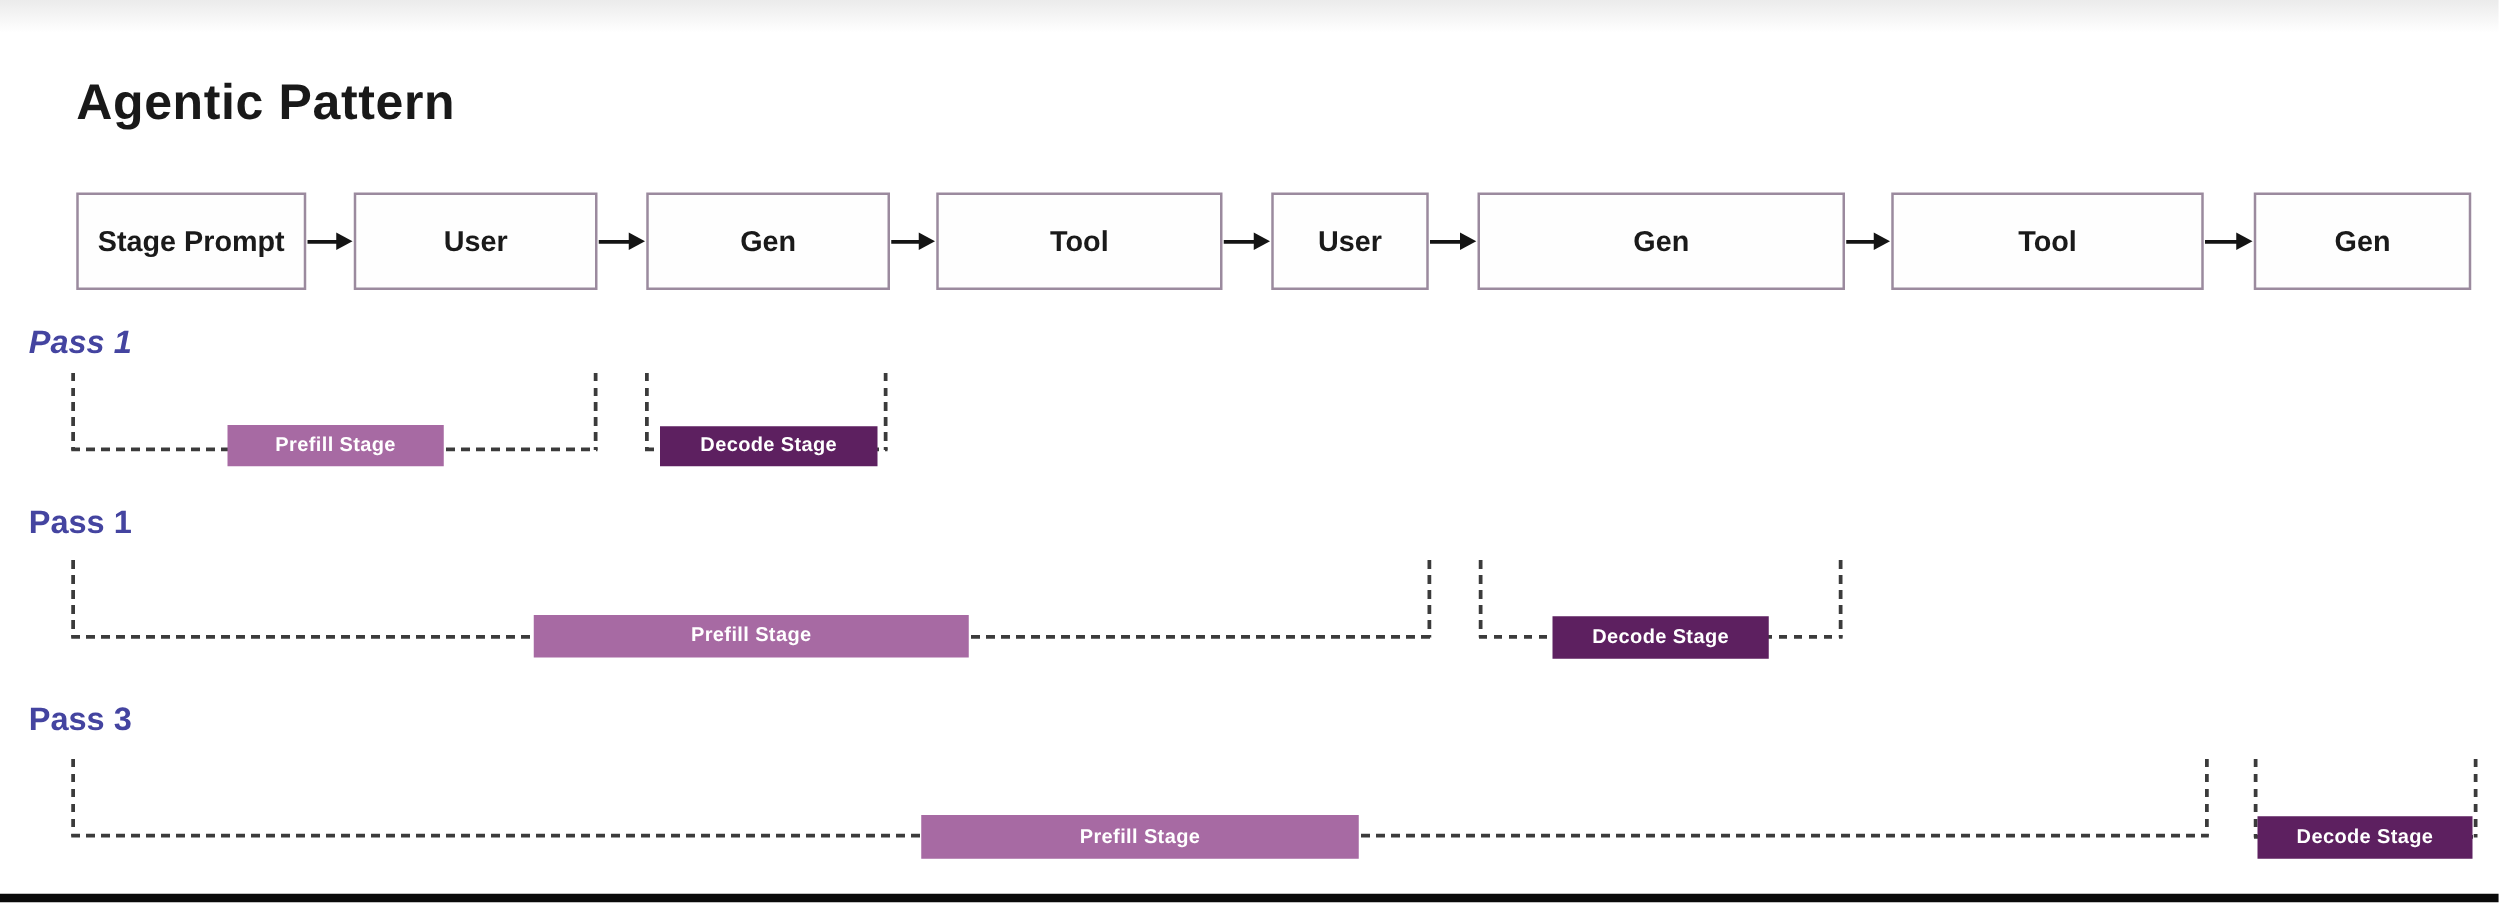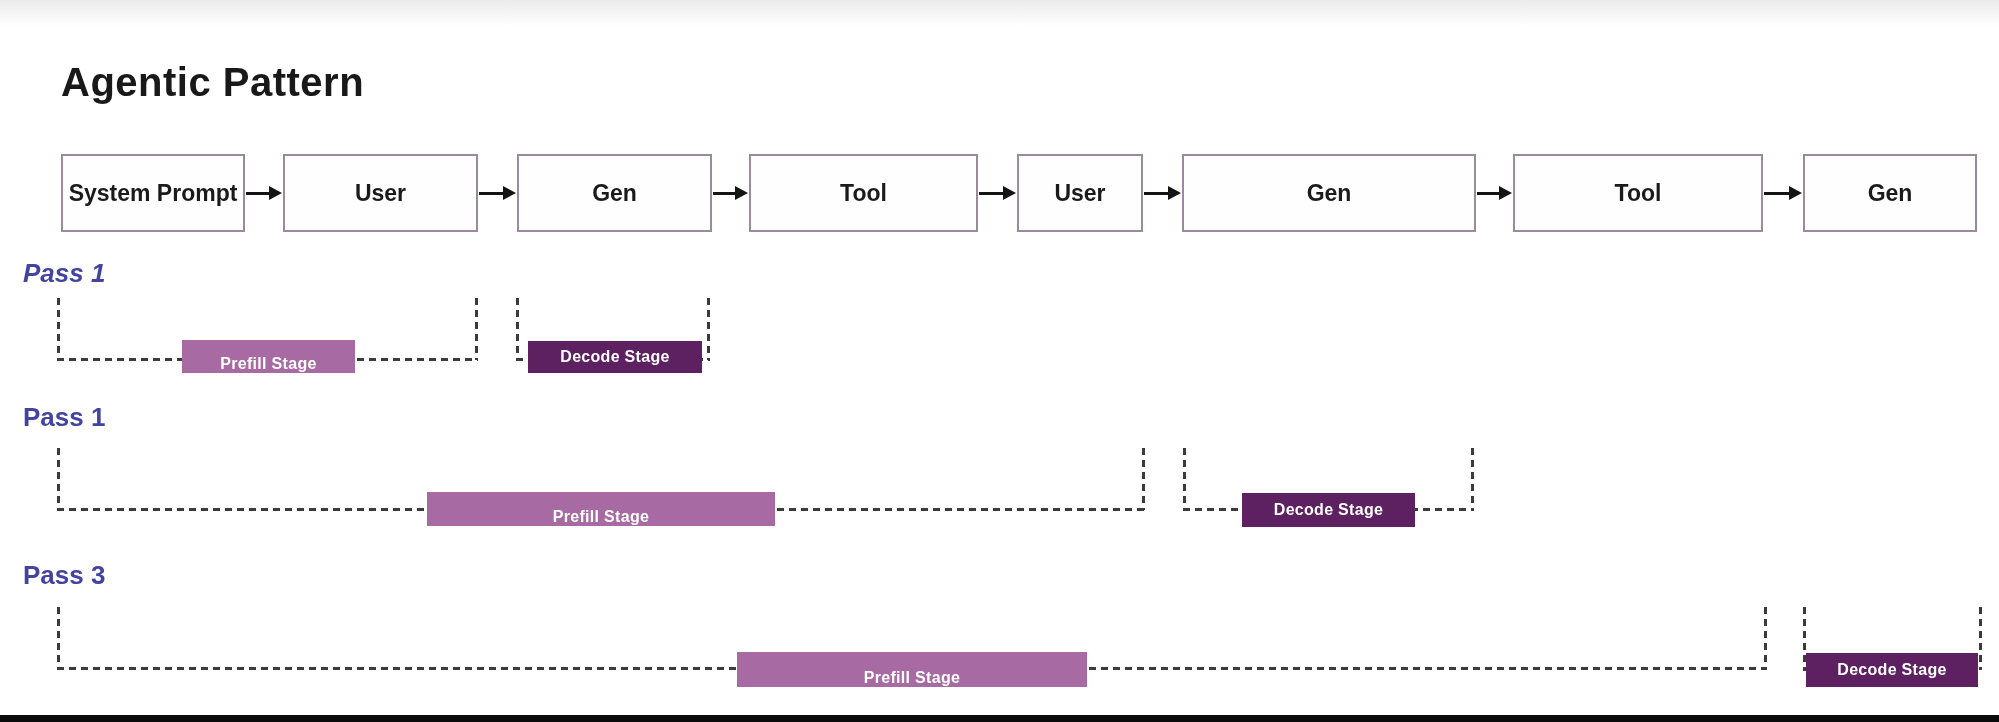--- a/index.html
+++ b/index.html
@@ -28,35 +28,35 @@
     border-bottom:7px solid transparent;}
   .pass-label{position:absolute;left:23px;font-size:26px;font-weight:600;
     color:var(--pass-label);}
   .vdash{position:absolute;width:3px;
     background:repeating-linear-gradient(180deg,var(--dash) 0 7px,transparent 7px 12px);}
   .hdash{position:absolute;height:3px;z-index:1;
     background:repeating-linear-gradient(90deg,var(--dash) 0 7px,transparent 7px 12px);}
   .stage-bar{position:absolute;z-index:2;display:flex;align-items:center;
     justify-content:center;color:#ffffff;font-size:16px;font-weight:bold;
     letter-spacing:0.3px;white-space:nowrap;}
-  .stage-bar.prefill{background:var(--prefill);align-items:flex-end;}
+  .stage-bar.prefill{background:var(--prefill);}
   .stage-bar.decode{background:var(--decode);}
   .bottom-bar{position:absolute;left:0;top:715px;width:1999px;height:7px;
     background:var(--bottom-bar);}
 </style>
 </head>
 <body>
 
 <div class="canvas">
   <div class="top-fade"></div>
 
   <div class="title">Agentic Pattern</div>
 
   <div class="flow-box" style="left:61px;width:184px;">
-      <span>System Prompt</span>
+      <span>Stage Prompt</span>
     </div>
   <div class="flow-box" style="left:283px;width:195px;">
       <span>User</span>
     </div>
   <div class="flow-box" style="left:517px;width:195px;">
       <span>Gen</span>
     </div>
   <div class="flow-box" style="left:749px;width:229px;">
       <span>Tool</span>
     </div>

